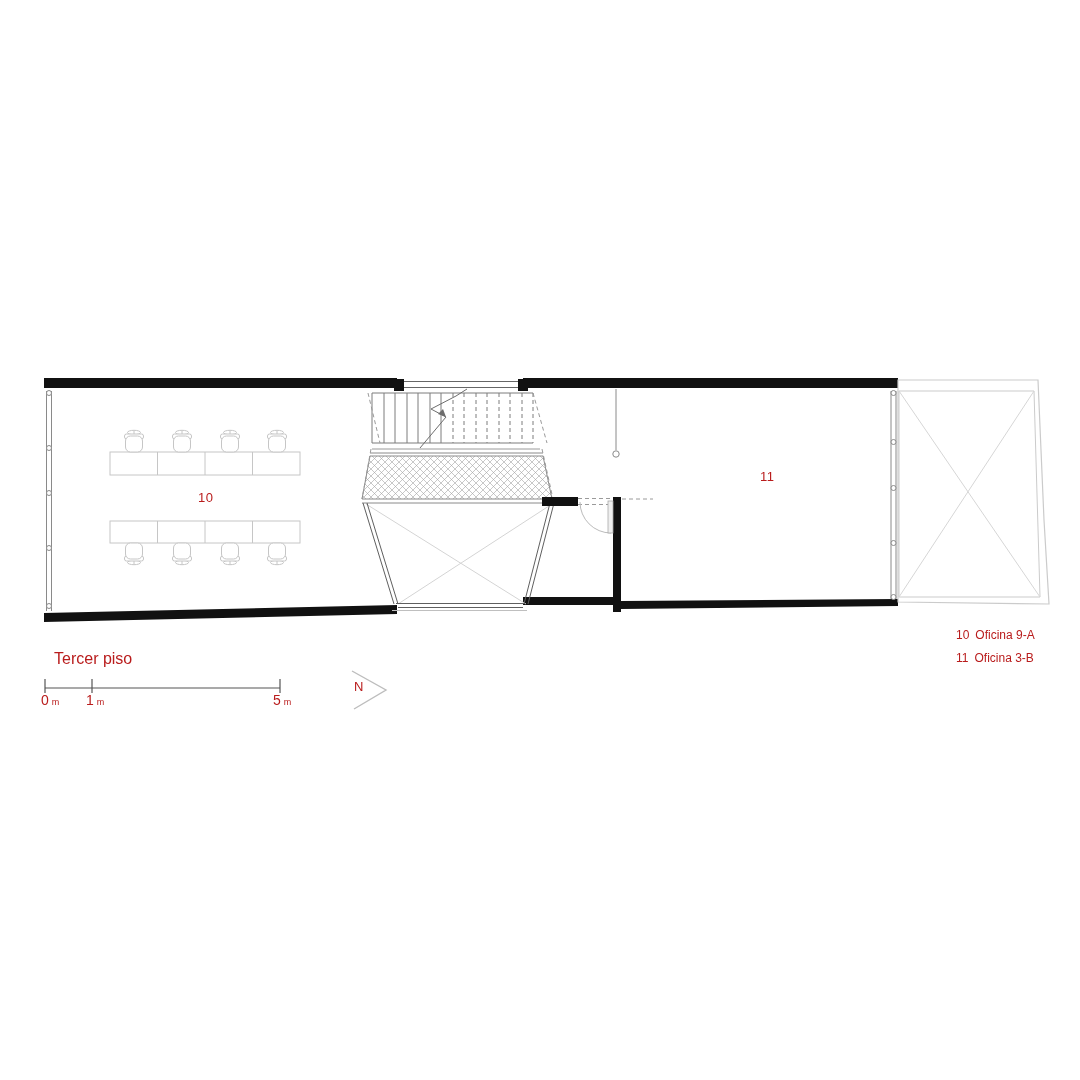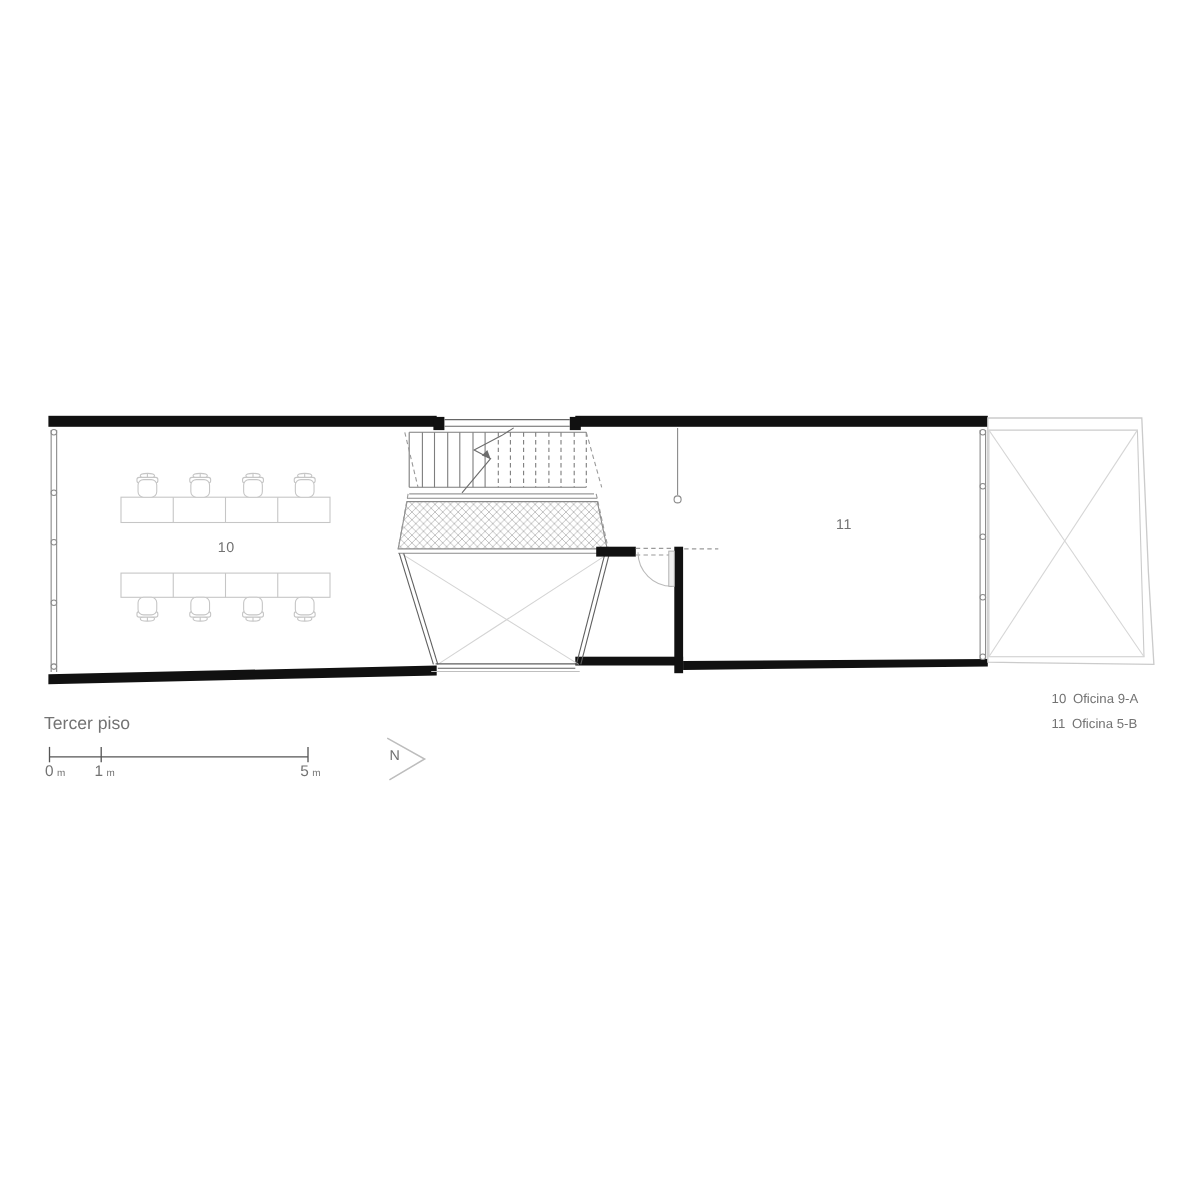--- a/index.html
+++ b/index.html
@@ -1,23 +1,23 @@
 <!DOCTYPE html>
 <html><head>
 <meta charset="utf-8">
 <style>
   html,body{margin:0;padding:0;background:#fff;}
   .canvas{
     position:relative;width:1080px;height:1080px;background:#ffffff;
     font-family:"Liberation Sans", sans-serif;overflow:hidden;
   }
   .plan-svg{position:absolute;left:0;top:0;}
-  .txt{position:absolute;color:#737373;white-space:nowrap;}
+  .txt{position:absolute;color:#b91c1c;white-space:nowrap;}
   .room-label{font-size:13px;letter-spacing:0.5px;}
-  .plan-title{font-size:16px;left:40px;top:650px;}
+  .plan-title{font-size:16px;left:54px;top:650px;}
   .legend{left:956px;top:628px;display:flex;flex-direction:column;gap:9px;font-size:12px;}
   .legend-row{display:flex;gap:6px;}
   .scale-label{display:inline-flex;align-items:baseline;gap:3px;}
   .scale-label .num{font-size:14px;}
   .scale-label .unit{font-size:9px;}
   .north-label{font-size:13px;left:354px;top:679px;}
 </style>
 </head>
 <body>
 
@@ -198,21 +198,21 @@
 
   <div class="txt plan-title">Tercer piso</div>
 
   <div class="txt legend">
     <div class="legend-row">
       <span>10</span>
       <span>Oficina 9-A</span>
     </div>
     <div class="legend-row">
       <span>11</span>
-      <span>Oficina 5-B</span>
+      <span>Oficina 3-B</span>
     </div>
   </div>
 
   <div class="txt scale-label" style="left:41px;top:692px;">
     <span class="num">0</span>
     <span class="unit">m</span>
   </div>
   <div class="txt scale-label" style="left:86px;top:692px;">
     <span class="num">1</span>
     <span class="unit">m</span>

